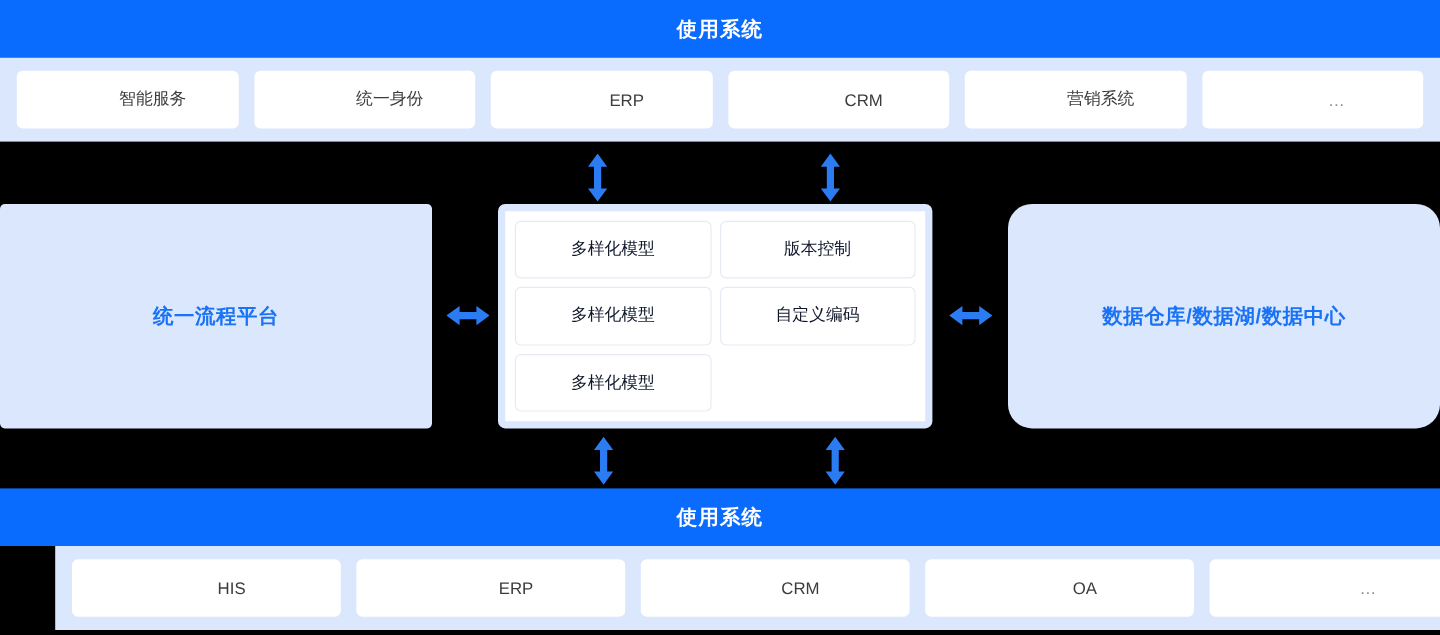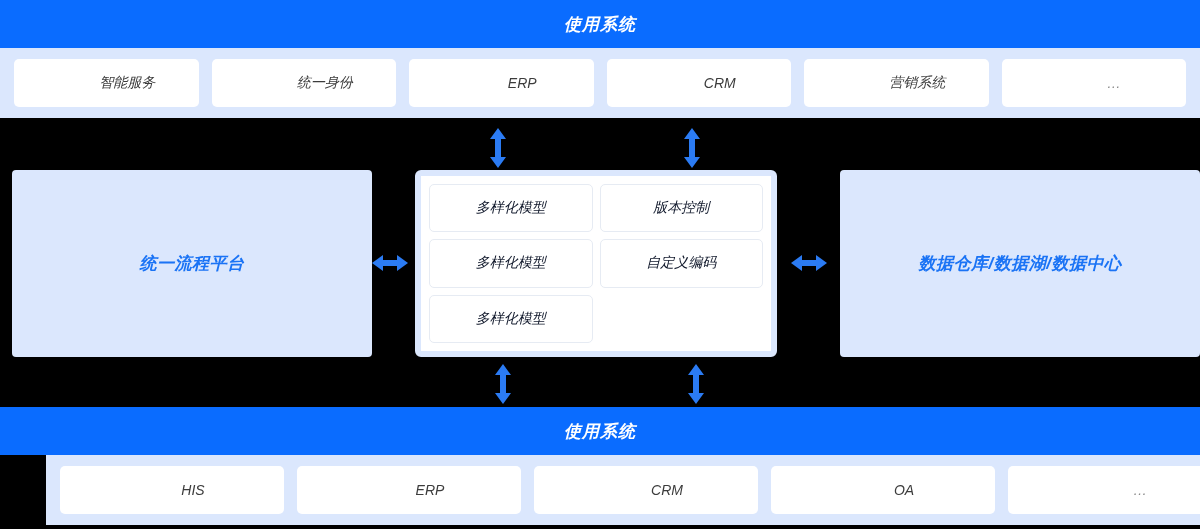--- a/index.html
+++ b/index.html
@@ -14,21 +14,20 @@
     font-family: "Liberation Sans", "DejaVu Sans", sans-serif;
     overflow: hidden;
     position: relative;
   }
 
   .diagram {
     width: 1200px;
     height: 392px;
     position: relative;
     background: #000000;
-    font-style: italic;
   }
 
   
   .banner {
     position: absolute;
     left: 0;
     width: 1200px;
     height: 48px;
     background: #0a6cff;
     display: flex;
@@ -95,22 +94,22 @@
     position: absolute;
     top: 0;
     height: 187px;
     background: #dbe7fd;
     border-radius: 4px;
     display: flex;
     align-items: center;
     justify-content: center;
     box-sizing: border-box;
   }
-  #left-panel  { left: 12px;     width: 360px; }
-  #right-panel { left: 840px; width: 360px; }
+  #left-panel  { left: 0;     width: 360px; }
+  #right-panel { left: 840px; width: 360px; border-radius: 20px; }
 
   .side-panel-label {
     color: #1a73f5;
     font-size: 17px;
     font-weight: bold;
     letter-spacing: 0.5px;
     text-align: center;
     padding: 0 10px;
   }
 

